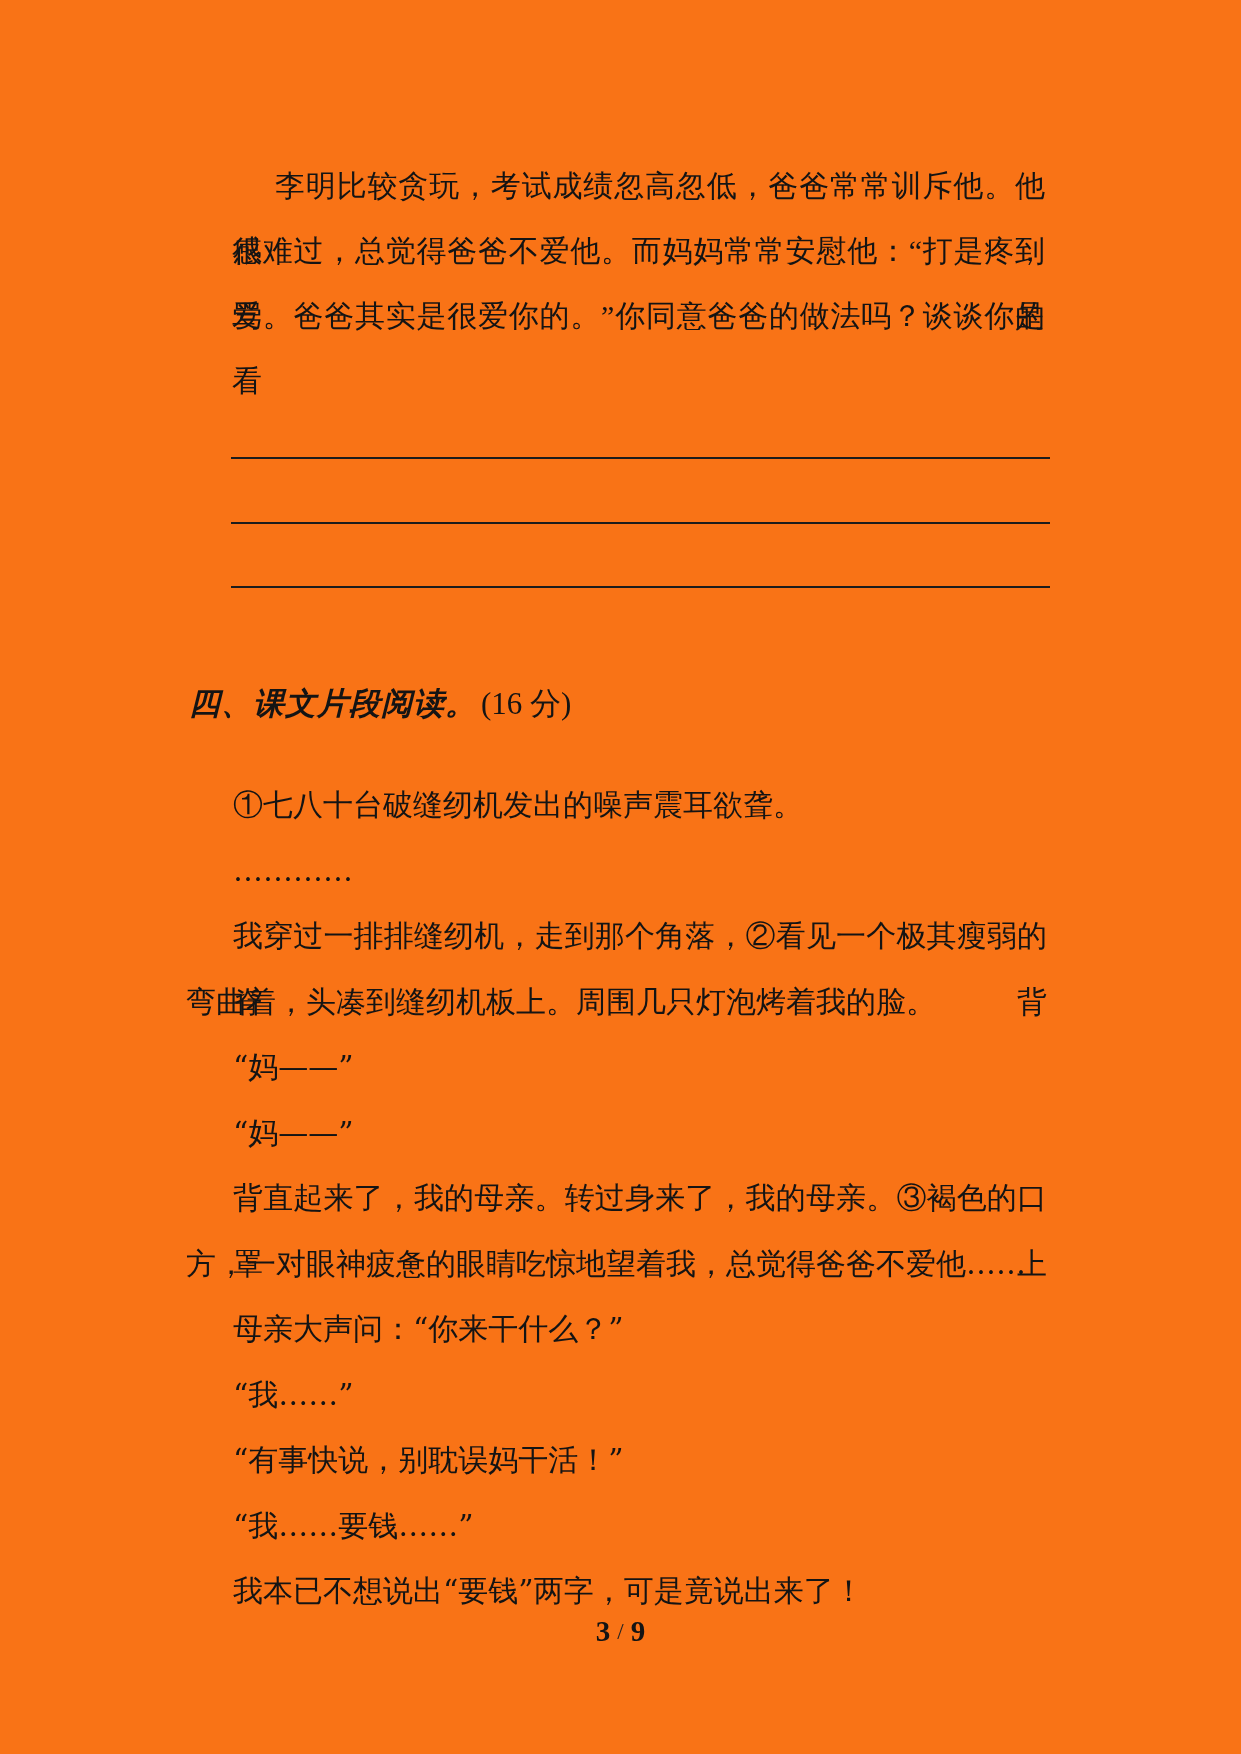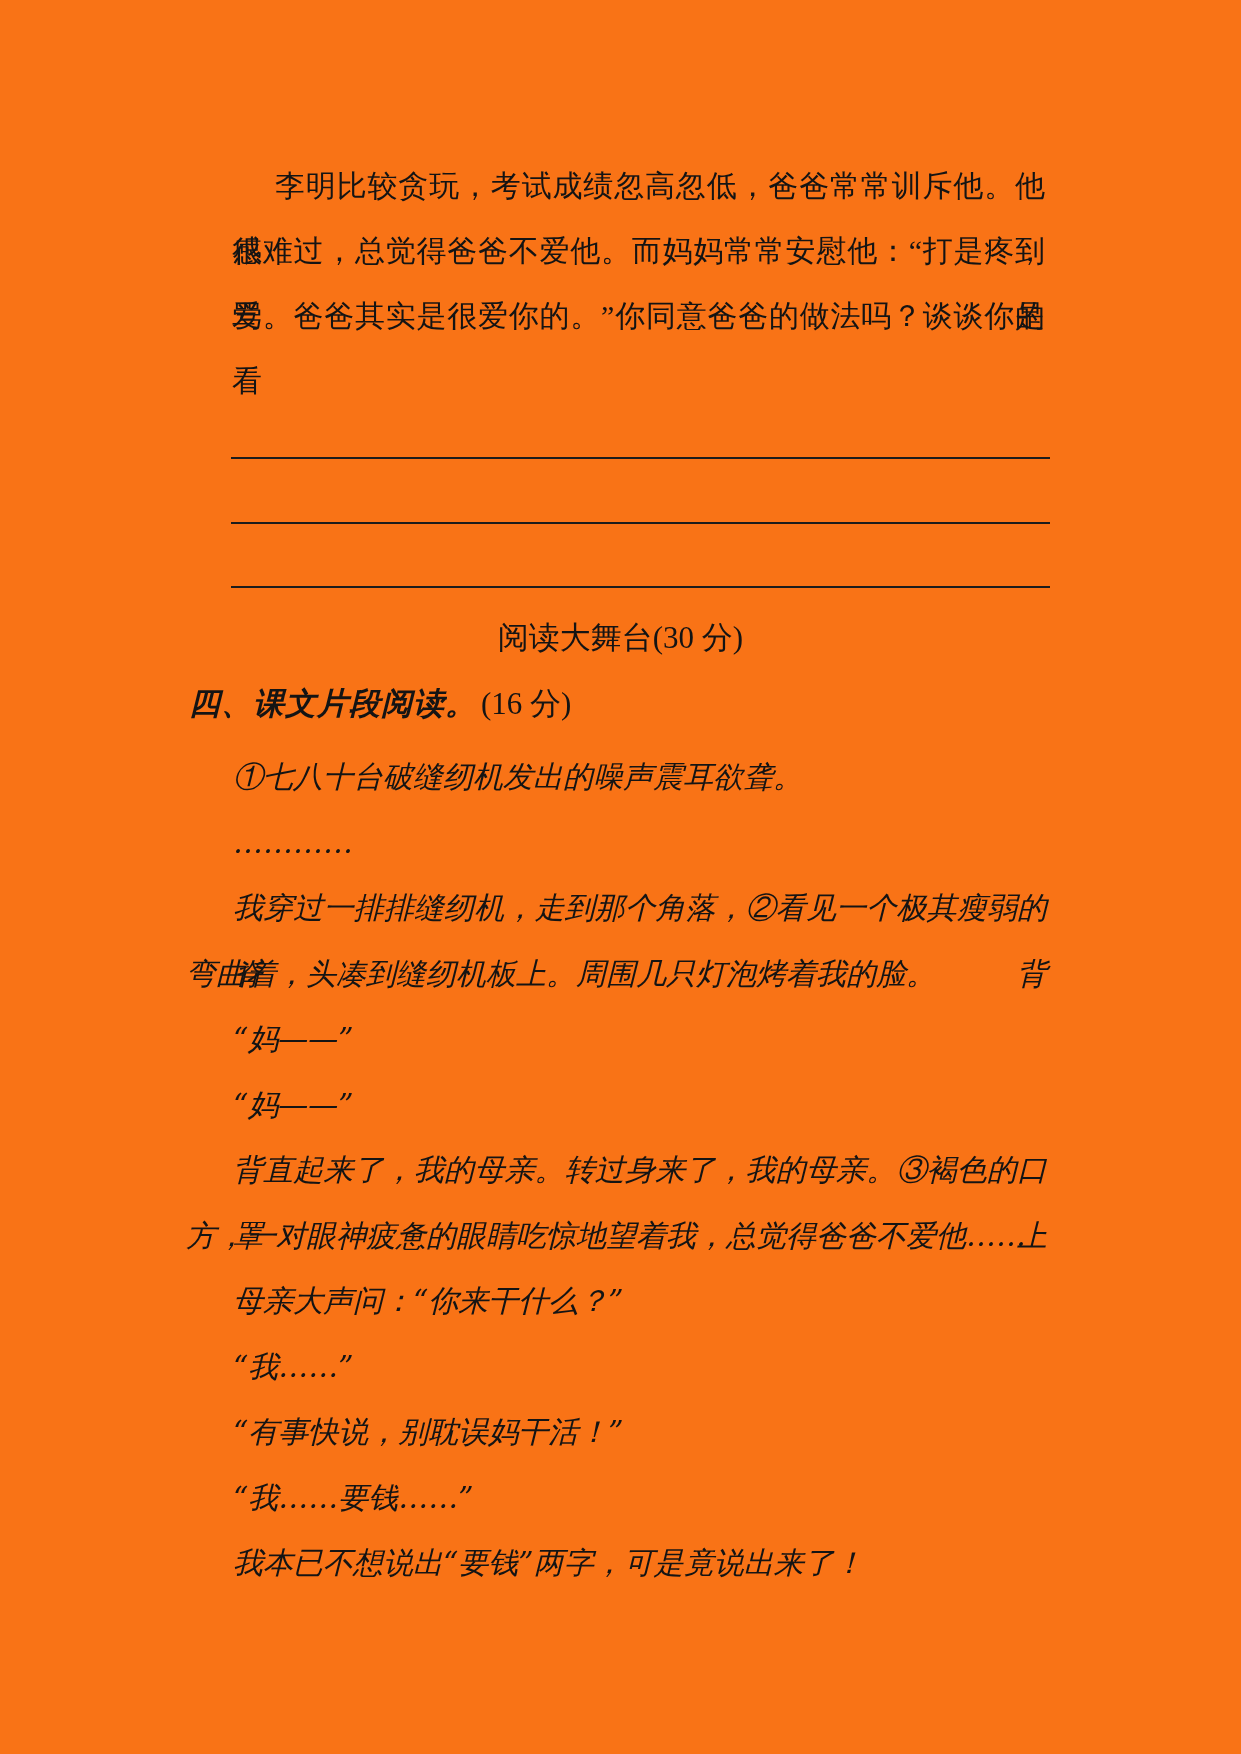--- a/index.html
+++ b/index.html
@@ -58,24 +58,23 @@
     font-style:italic;
   }
   .q4 .points{
     font-family:"Liberation Serif","DejaVu Serif",serif;
     font-weight:normal;
     margin-left:4px;
   }
   
   .passage{
     position:absolute;
-    left:186px; top:744px;
+    left:186px; top:772px;
     width:861px;
     font-family:"DejaVu Serif","Liberation Serif",serif;
-    font-style:italic;
     font-size:30px;
     line-height:65.5px;
   }
   .passage .pline{height:65.5px;}
   .passage .indent{padding-left:47px;}
   .passage .indent.fill{text-indent:0;}
   
   .page-footer{
     position:absolute;
     top:1615px; left:0;
@@ -101,21 +100,20 @@
   <div class="intro">
     <div class="line indent1 fill">李明比较贪玩，考试成绩忽高忽低，爸爸常常训斥他。他感到</div>
     <div class="line fill">很难过，总觉得爸爸不爱他。而妈妈常常安慰他：“打是疼，骂是</div>
     <div class="line fill">爱。爸爸其实是很爱你的。”你同意爸爸的做法吗？谈谈你的看</div>
   </div>
 
   <div class="blank-line blank-1"></div>
   <div class="blank-line blank-2"></div>
   <div class="blank-line blank-3"></div>
 
-  <div class="section-header">阅读大舞台(30 分)</div>
 
   <div class="q4">
     <span class="title">四、课文片段阅读。</span><span class="points">(16 分)</span>
   </div>
 
   <div class="passage">
     <div class="pline indent">①七八十台破缝纫机发出的噪声震耳欲聋。</div>
     <div class="pline indent">…………</div>
     <div class="pline indent fill">我穿过一排排缝纫机，走到那个角落，②看见一个极其瘦弱的脊背</div>
     <div class="pline">弯曲着，头凑到缝纫机板上。周围几只灯泡烤着我的脸。</div>
@@ -123,14 +121,17 @@
     <div class="pline indent">“妈——”</div>
     <div class="pline indent fill">背直起来了，我的母亲。转过身来了，我的母亲。③褐色的口罩上</div>
     <div class="pline">方，一对眼神疲惫的眼睛吃惊地望着我，总觉得爸爸不爱他……</div>
     <div class="pline indent">母亲大声问：“你来干什么？”</div>
     <div class="pline indent">“我……”</div>
     <div class="pline indent">“有事快说，别耽误妈干活！”</div>
     <div class="pline indent">“我……要钱……”</div>
     <div class="pline indent">我本已不想说出“要钱”两字，可是竟说出来了！</div>
   </div>
 
+  <div class="page-footer">
+    <span>3</span><span class="sep">/</span><span>9</span>
+  </div>
 
 </div>
 
 </body></html>

